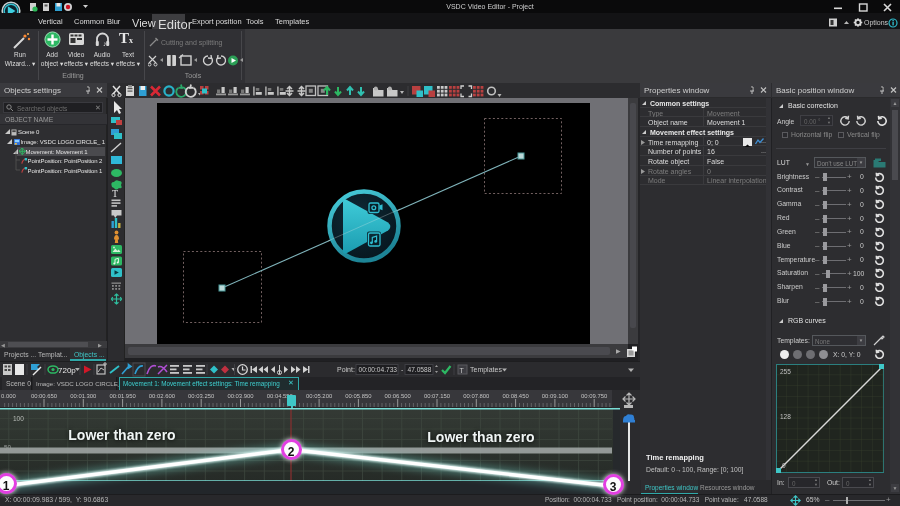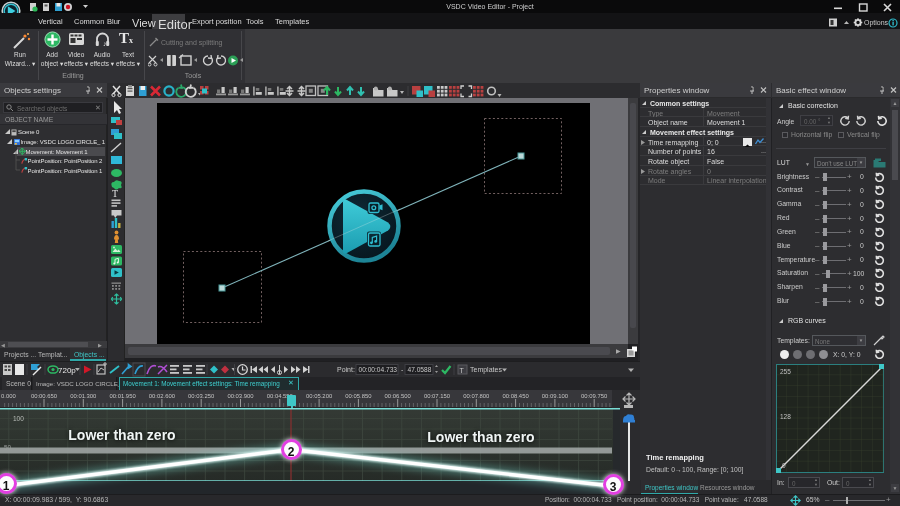--- a/index.html
+++ b/index.html
@@ -260,21 +260,21 @@
       <path d="M10.5 7.5 L14.5 7.5 L12.5 10.5 Z" fill="#b8b8b8"></path>
     </g>
 </svg>
 <div class="abs" style="left:640px;top:83px;width:131px;height:15px;background:#3a3a3e;border-bottom:1px solid #2a2a2c;"></div>
 <div class="abs txt" style="left:644px;top:86px;color:#cfcfcf;font-size:8px;">Properties window</div>
 <svg class="abs" style="left:748px;top:86px" width="20" height="9" viewBox="0 0 20 9">
     <path d="M3 1 L5 1 L5 5 M2 5 L6 5 M4 5 L4 8" stroke="#c0c0c0" stroke-width="1"></path>
     <path d="M13 1.5 L18 6.5 M18 1.5 L13 6.5" stroke="#c0c0c0" stroke-width="1.2"></path>
   </svg>
 <div class="abs" style="left:772px;top:83px;width:128px;height:15px;background:#3a3a3e;border-bottom:1px solid #2a2a2c;"></div>
-<div class="abs txt" style="left:776px;top:86px;color:#cfcfcf;font-size:8px;">Basic effect window</div>
+<div class="abs txt" style="left:776px;top:86px;color:#cfcfcf;font-size:8px;">Basic position window</div>
 <svg class="abs" style="left:878px;top:86px" width="20" height="9" viewBox="0 0 20 9">
     <path d="M3 1 L5 1 L5 5 M2 5 L6 5 M4 5 L4 8" stroke="#c0c0c0" stroke-width="1"></path>
     <path d="M13 1.5 L18 6.5 M18 1.5 L13 6.5" stroke="#c0c0c0" stroke-width="1.2"></path>
   </svg>
 <div class="abs" style="left:0;top:98px;width:107px;height:263px;background:#2e2e31;border-right:1px solid #222;"></div>
 <div class="abs" style="left:3px;top:102px;width:100px;height:11px;background:#1f1f22;border:1px solid #3a3a3f;"></div>
 <svg class="abs" style="left:6px;top:104px" width="8" height="8" viewBox="0 0 8 8">
     <circle cx="3" cy="3" r="2.2" fill="none" stroke="#888" stroke-width="1"></circle>
     <path d="M4.8 4.8 L7 7" stroke="#888" stroke-width="1"></path>
   </svg>

